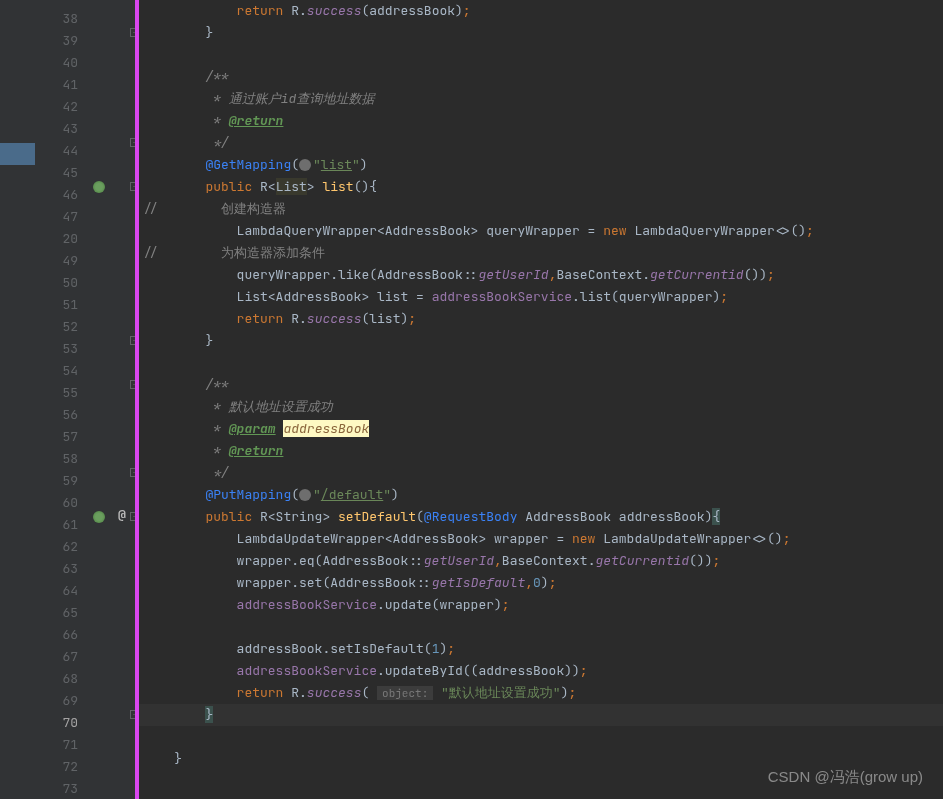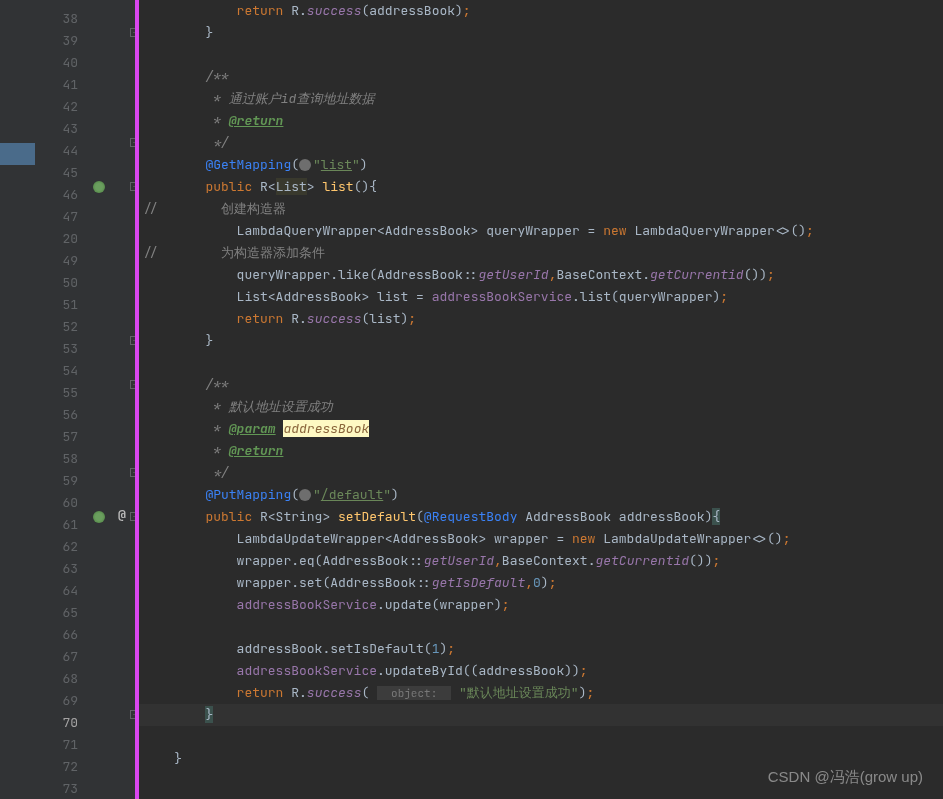--- a/index.html
+++ b/index.html
@@ -73,21 +73,21 @@
 .comment { color: #808080; font-style: italic; }
 .comment-slash { color: #808080; margin-top: 14px; }
 .anno { color: #3b82f6; }
 .doc-tag { color: #629755; font-style: italic; font-weight: bold; text-decoration: underline; }
 .doc-param { color: #8a653b; font-style: italic; background: #fef9c3; }
 .method { color: #ffc66d; }
 .static-m { color: #9876aa; font-style: italic; }
 .ident { color: #a9b7c6; }
 .num { color: #6897bb; }
 .field { color: #9876aa; }
-.hint { background: #3c3c3c; color: #787878; font-style: normal; font-size: 11px; padding: 0 14px; }
+.hint { background: #3c3c3c; color: #787878; font-style: normal; font-size: 11px; padding: 0 5px; }
 .paren-hl { background: #3b514d; }
 .hl-bg { background: rgba(80,80,50,0.4); }
 .line-hl { background: #323232; }
 .blue-strip {
   position: absolute;
   left: 0;
   top: 143px;
   width: 35px;
   height: 22px;
   background: #4a6b8a;

